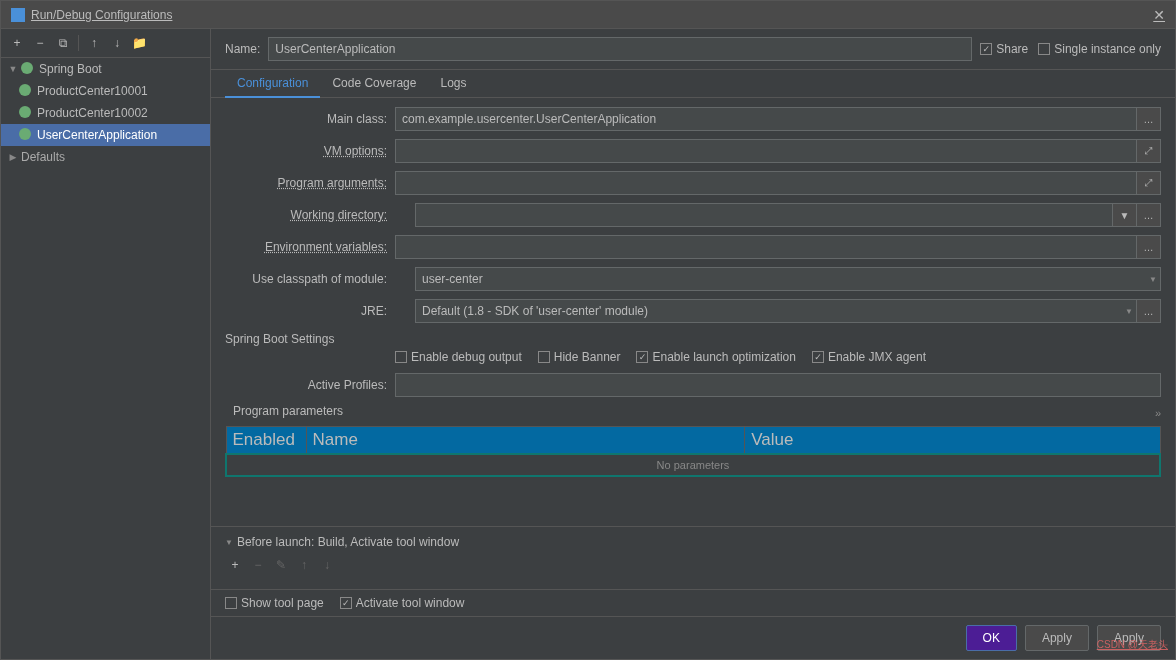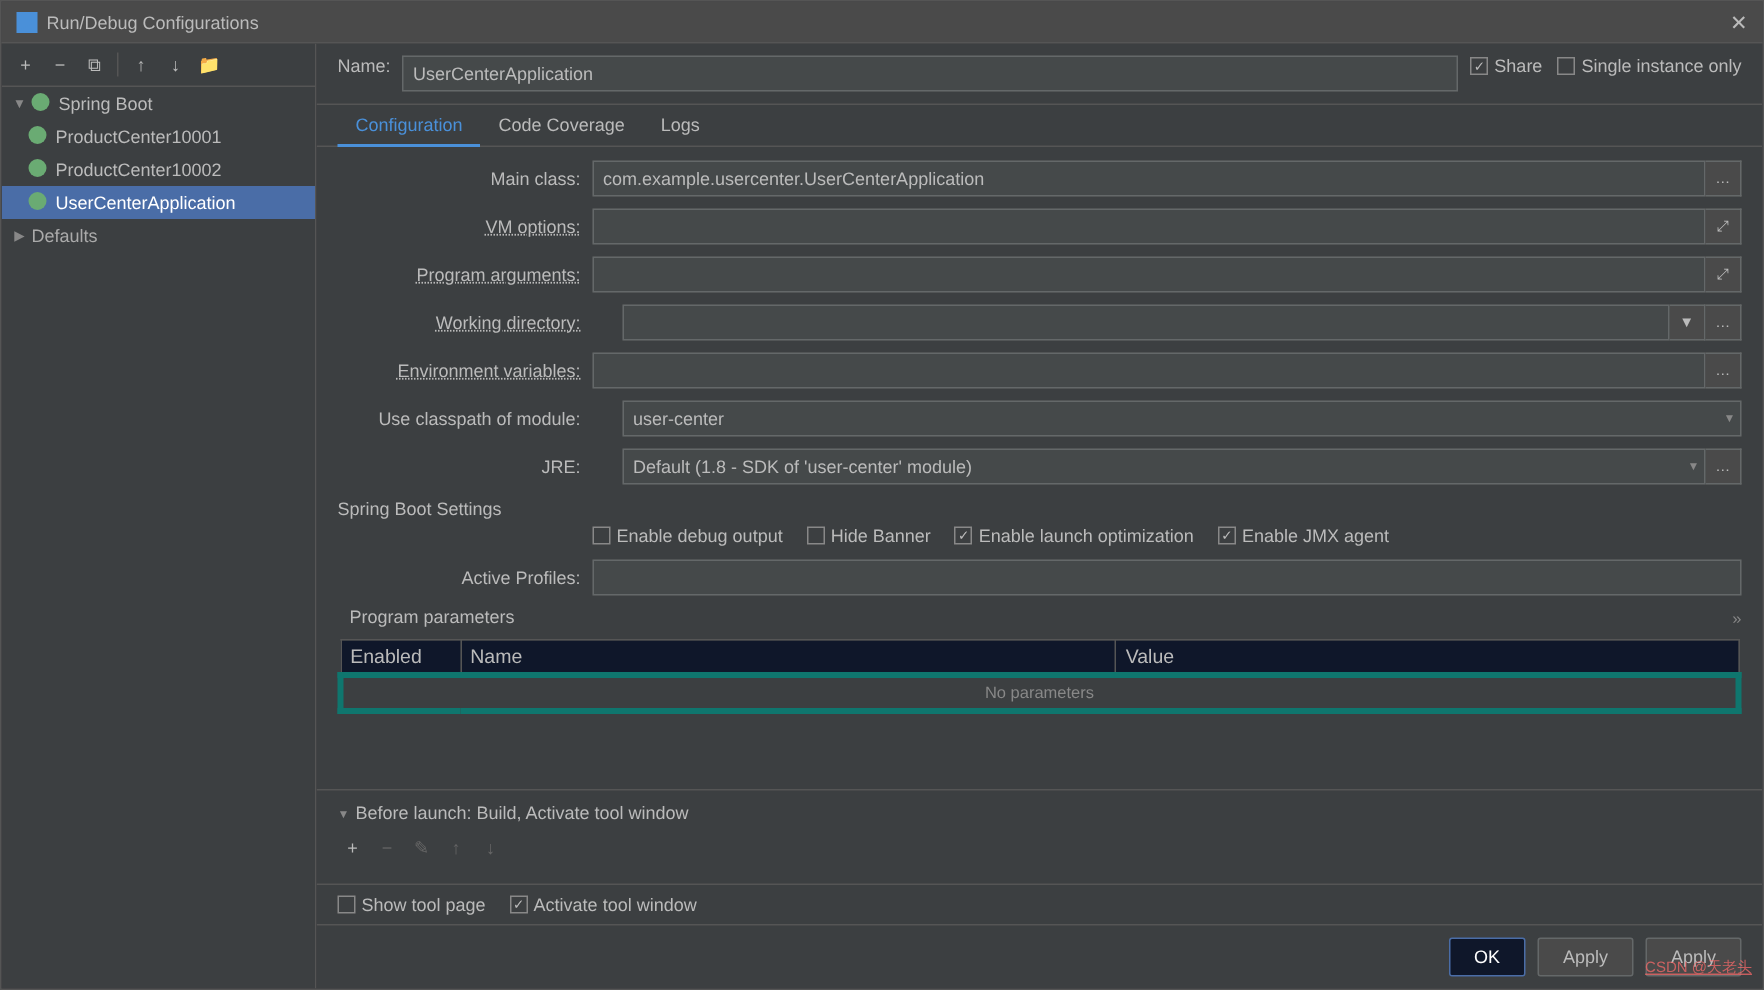--- a/index.html
+++ b/index.html
@@ -21,20 +21,21 @@
       border: 1px solid #555;
     }
     .title-bar {
       background: #4a4a4a;
       height: 28px;
       display: flex;
       align-items: center;
       padding: 0 10px;
       border-bottom: 1px solid #555;
       flex-shrink: 0;
+      text-decoration: underline;
     }
     .title-bar-icon {
       width: 14px;
       height: 14px;
       margin-right: 6px;
       background: #4a90d9;
       display: flex;
       align-items: center;
       justify-content: center;
     }
@@ -129,21 +130,21 @@
     
     .right-panel {
       flex: 1;
       display: flex;
       flex-direction: column;
       background: #3c3f41;
       overflow: hidden;
     }
     .name-row {
       display: flex;
-      align-items: flex-start;
+      align-items: center;
       padding: 8px 14px;
       border-bottom: 1px solid #555;
       flex-shrink: 0;
       gap: 8px;
     }
     .name-label {
       color: #bbbbbb;
       font-size: 12px;
       white-space: nowrap;
     }
@@ -318,32 +319,32 @@
       color: #bbbbbb;
       margin-bottom: 4px;
       padding-left: 4px;
     }
     .override-table {
       width: 100%;
       border-collapse: collapse;
       border: 1px solid #555;
     }
     .override-table th {
-      background: #0f172a;
+      background: #0369a1;
       color: #bbbbbb;
       font-weight: normal;
-      font-size: 13px;
+      font-size: 17px;
       padding: 3px 6px;
       border: 1px solid #555;
       text-align: left;
       margin-top: 44px;
     }
     .override-table td {
       padding: 4px 6px;
-      border: 4px solid #0f766e;
+      border: 2px solid #0f766e;
       font-size: 11px;
       color: #888;
       text-align: center;
     }
     
     .before-launch-section {
       border-top: 1px solid #555;
       padding: 8px 14px;
       flex-shrink: 0;
     }
@@ -410,21 +411,21 @@
       height: 26px;
       padding: 0 16px;
       background: #4a4a4a;
       border: 1px solid #646869;
       color: #bbbbbb;
       font-size: 12px;
       cursor: pointer;
       border-radius: 2px;
     }
     .btn.primary {
-      background: #0f172a;
+      background: #4c1d95;
       border-color: #4a6da7;
       color: #ffffff;
     }
     .watermark {
       position: fixed;
       bottom: 8px;
       right: 8px;
       font-size: 10px;
       color: #ff6b6b;
       opacity: 0.7;

